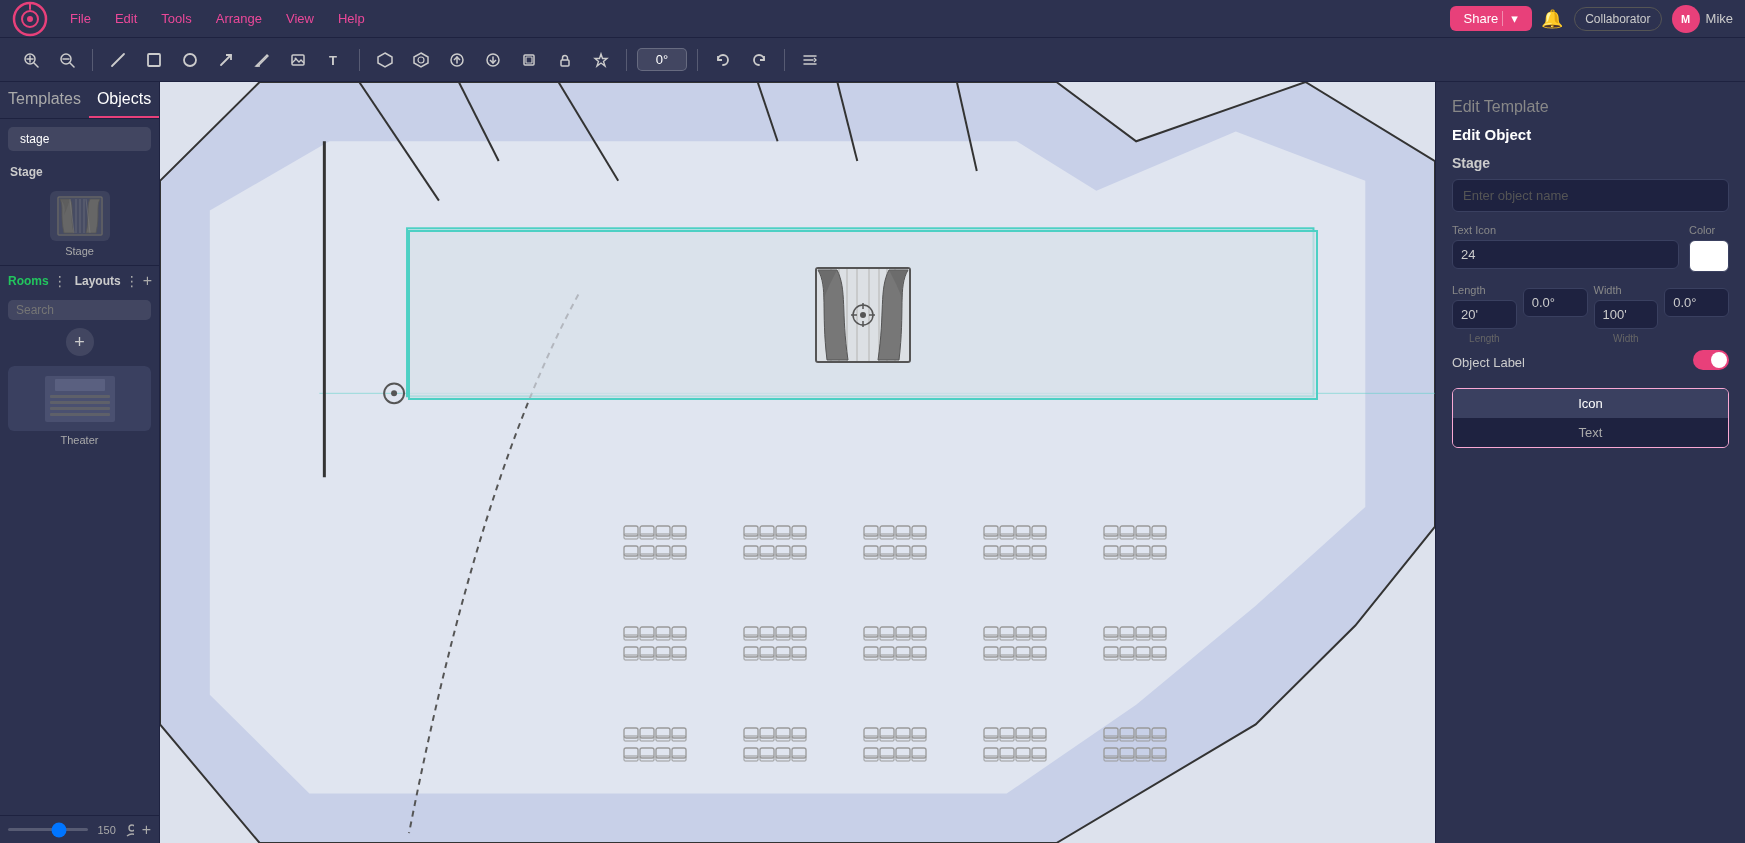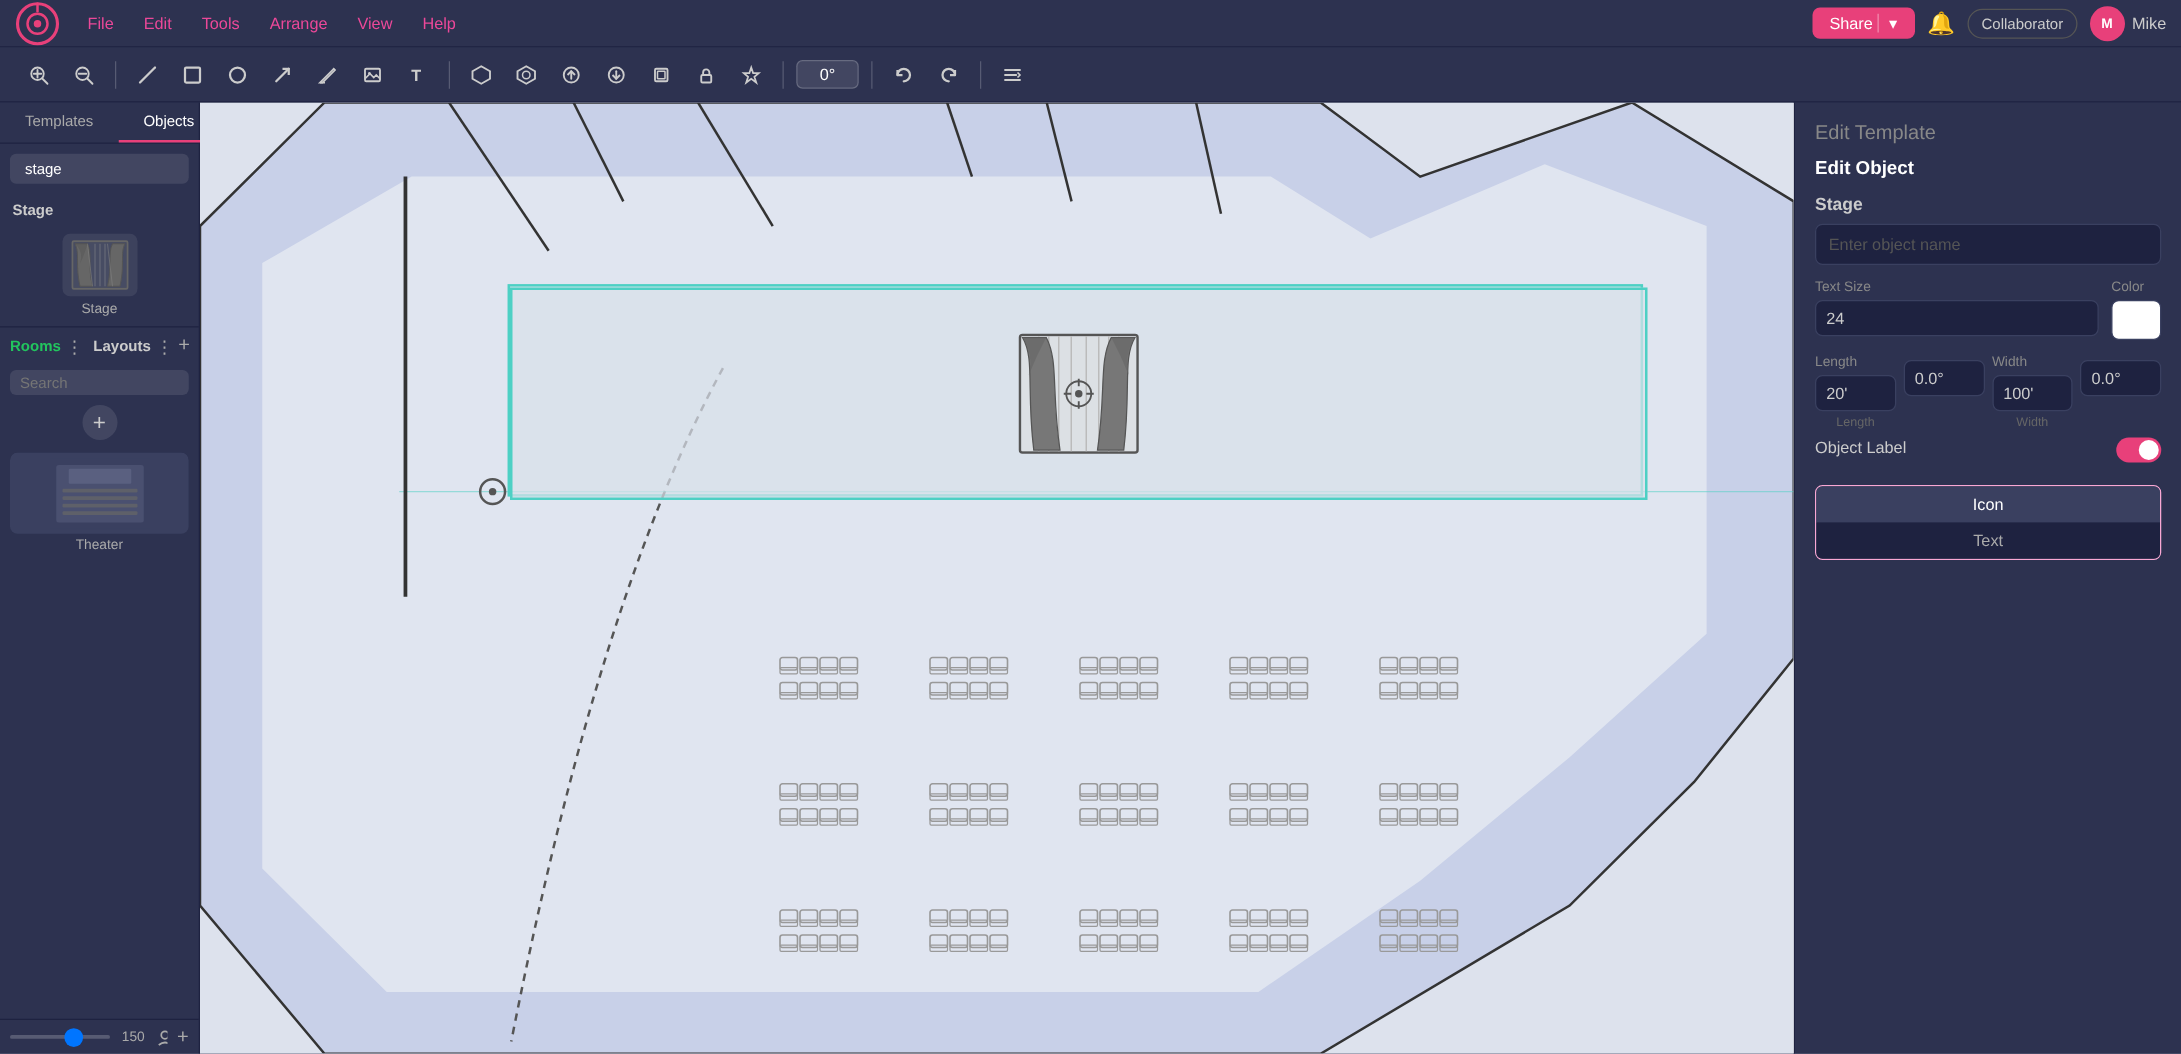--- a/index.html
+++ b/index.html
@@ -21,21 +21,21 @@
     .toolbar-btn { width: 30px; height: 30px; display: flex; align-items: center; justify-content: center; border-radius: 5px; cursor: pointer; color: #ccc; font-size: 16px; background: transparent; border: none; }
     .toolbar-divider { width: 1px; height: 22px; background: rgba(255,255,255,0.2); margin: 0 4px; }
     .toolbar-input { background: rgba(255,255,255,0.1); border: 1px solid rgba(255,255,255,0.2); border-radius: 5px; color: #fff; padding: 3px 8px; font-size: 13px; width: 60px; text-align: center; }
 
     
     .main-layout { display: flex; flex: 1; overflow: hidden; }
 
     
     .left-panel { width: 160px; background: #2d3250; border-right: 1px solid #1e2240; display: flex; flex-direction: column; flex-shrink: 0; }
     .panel-tabs { display: flex; border-bottom: 1px solid #1e2240; }
-    .panel-tab { flex: 1; text-align: center; padding: 8px 20px; font-size: 12px; color: #aaa; cursor: pointer; }
+    .panel-tab { flex: 1; text-align: center; padding: 8px 8px; font-size: 16px; color: #aaa; cursor: pointer; }
     .panel-tab.active { color: #fff; border-bottom: 2px solid #e8407a; }
     .panel-tab-add { width: 28px; display: flex; align-items: center; justify-content: center; color: #aaa; cursor: pointer; font-size: 16px; }
     .search-box { display: flex; align-items: center; margin: 8px; background: rgba(255,255,255,0.1); border-radius: 5px; padding: 4px 8px; gap: 4px; }
     .search-input { background: transparent; border: none; color: #fff; font-size: 12px; flex: 1; outline: none; }
     .search-input::placeholder { color: #888; }
     .search-clear { color: #888; cursor: pointer; font-size: 14px; }
     .section-label { padding: 6px 10px 4px; font-size: 12px; font-weight: 600; color: #ccc; }
     .object-item { display: flex; flex-direction: column; align-items: center; padding: 8px; cursor: pointer; }
     .object-icon { width: 60px; height: 50px; background: rgba(255,255,255,0.08); border-radius: 6px; display: flex; align-items: center; justify-content: center; font-size: 22px; }
     .object-label { font-size: 11px; color: #aaa; margin-top: 4px; }
@@ -67,21 +67,21 @@
     .right-section-label { font-size: 15px; font-weight: 600; color: #fff; margin-bottom: 12px; }
     .subsection-label { font-size: 14px; font-weight: 600; color: #ccc; margin-bottom: 8px; }
     .input-field { background: #1e2240; border: 1px solid #3a4060; border-radius: 6px; color: #aaa; padding: 8px 10px; font-size: 13px; width: 100%; outline: none; margin-bottom: 12px; }
     .input-field::placeholder { color: #555; }
     .row-2col { display: flex; gap: 10px; margin-bottom: 12px; }
     .field-group { display: flex; flex-direction: column; flex: 1; }
     .field-label { font-size: 11px; color: #888; margin-bottom: 4px; }
     .field-input { background: #1e2240; border: 1px solid #3a4060; border-radius: 6px; color: #ccc; padding: 6px 8px; font-size: 13px; width: 100%; outline: none; }
     .color-swatch { width: 40px; height: 32px; background: #fff; border-radius: 6px; border: 1px solid #3a4060; cursor: pointer; }
     .row-4col { display: flex; gap: 6px; margin-bottom: 12px; }
-    .obj-label-row { display: flex; align-items: flex-start; justify-content: space-between; margin-bottom: 10px; }
+    .obj-label-row { display: flex; align-items: flex-end; justify-content: space-between; margin-bottom: 10px; }
     .obj-label-text { font-size: 13px; color: #ccc; }
     .toggle { width: 36px; height: 20px; background: #e8407a; border-radius: 10px; position: relative; cursor: pointer; }
     .toggle-knob { width: 16px; height: 16px; background: #fff; border-radius: 50%; position: absolute; top: 2px; right: 2px; }
     .tab-row { display: flex; gap: 0; border: 1px solid #f9a8d4; border-radius: 6px; overflow: hidden; margin-top: 8px; flex-direction: column; }
     .tab-btn { flex: 1; padding: 7px; text-align: center; font-size: 13px; color: #aaa; cursor: pointer; background: #1e2240; }
     .tab-btn.active { background: #3a4060; color: #fff; }
 
     
     .canvas-svg { position: absolute; top: 0; left: 0; width: 100%; height: 100%; pointer-events: none; }
 
@@ -718,21 +718,21 @@
     </div>
   </div>
 
   <div class="right-panel">
     <div class="right-panel-title">Edit Template</div>
     <div class="right-section-label">Edit Object</div>
     <div class="subsection-label">Stage</div>
     <input class="input-field" type="text" placeholder="Enter object name" style="">
     <div class="row-2col">
       <div class="field-group">
-        <div class="field-label">Text Size</div>
+        <div class="field-label">Text Icon</div>
         <input class="field-input" type="text" value="24" style="">
       </div>
       <div class="field-group" style="flex:0 0 auto;">
         <div class="field-label">Color</div>
         <div class="color-swatch"></div>
       </div>
     </div>
     <div class="row-4col">
       <div class="field-group">
         <div class="field-label">Length</div>

